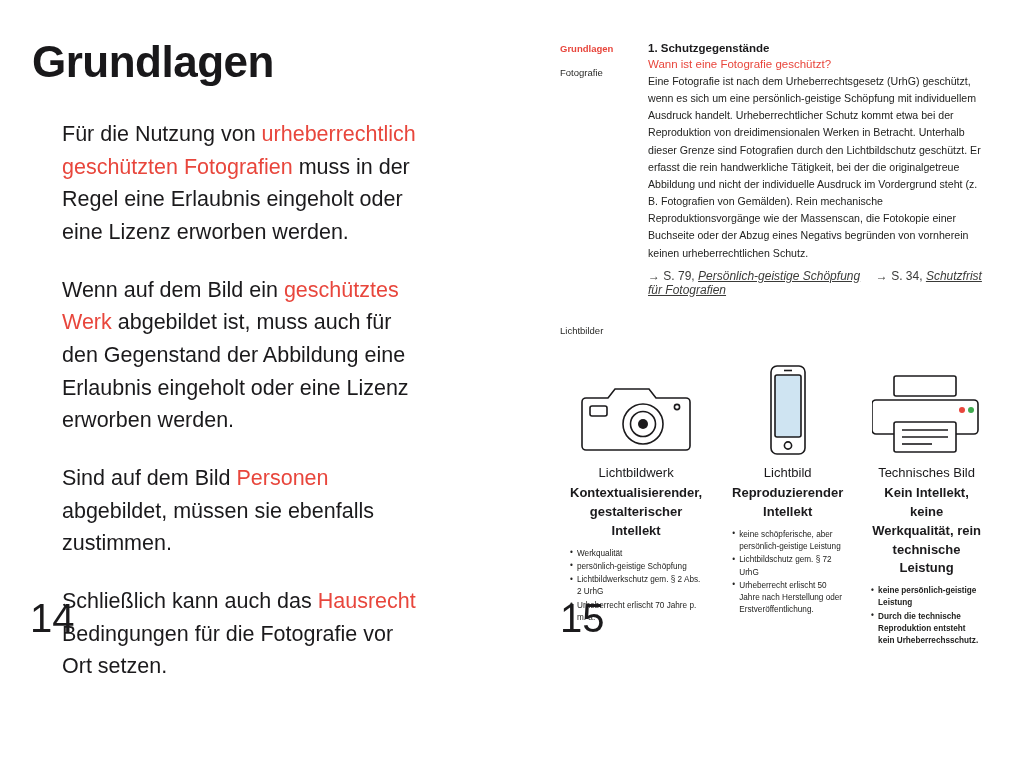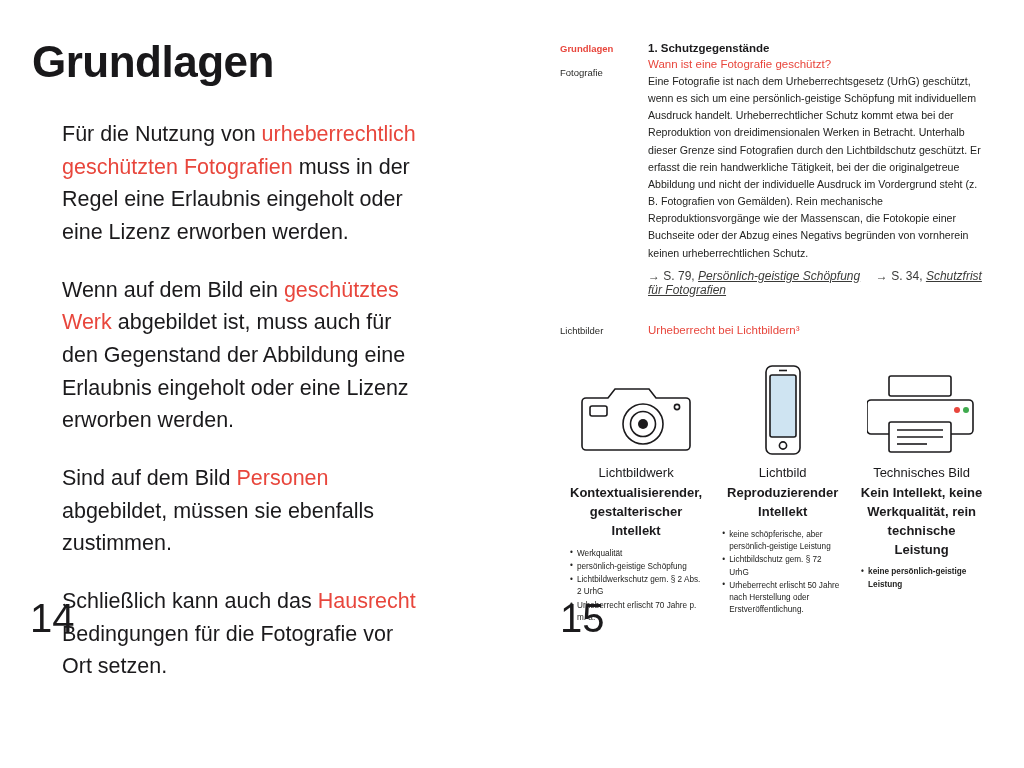--- a/index.html
+++ b/index.html
@@ -121,21 +121,21 @@
     font-size: 11.5px;
     color: #e8463c;
     margin: 0;
   }
 
   
   .cards {
     margin-top: 26px;
     display: grid;
     grid-template-columns: 1fr 1fr 1fr;
-    column-gap: 14px;
+    column-gap: 24px;
     padding-left: 6px;
   }
   .card {
     text-align: center;
   }
   .card .art {
     height: 92px;
     display: flex;
     align-items: flex-end;
     justify-content: center;
@@ -220,23 +220,20 @@
           <span>→</span>
           <span>S. 34,</span>
           <span class="ref">Schutzfrist für Fotografien</span>
         </div>
       </div>
     </div>
 
     <div class="r-grid section-lichtbilder">
       <div>
         <div class="margin-note">Lichtbilder</div>
-      </div>
-      <div class="r-col">
-        <h3>Urheberrecht bei Lichtbildern³</h3>
       </div>
     </div>
 
     <div class="cards">
 
       <div class="card card-1">
         <div class="art">
           <svg width="112" height="84" viewBox="0 0 112 84" fill="none" stroke="#1b1a1c" stroke-width="1.6">
             <path d="M6 26 h22 l7 -9 h34 l7 9 h30 a4 4 0 0 1 4 4 v44 a4 4 0 0 1 -4 4 H6 a4 4 0 0 1 -4 -4 V30 a4 4 0 0 1 4 -4 z"></path>
             <circle cx="63" cy="52" r="20"></circle>
@@ -284,20 +281,21 @@
             <line x1="30" y1="65" x2="76" y2="65"></line>
             <line x1="30" y1="72" x2="60" y2="72"></line>
             <circle cx="90" cy="38" r="3" fill="#e8463c" stroke="none"></circle>
             <circle cx="99" cy="38" r="3" fill="#3faa4e" stroke="none"></circle>
           </svg>
         </div>
         <div class="ctitle">Technisches Bild</div>
         <div class="csub">Kein Intellekt, keine Werkqualität, rein technische Leistung</div>
         <ul>
           <li>keine persönlich-geistige Leistung</li>
+          <li>Durch die technische Reproduktion entsteht kein Urheberrechsschutz.</li>
         </ul>
       </div>
 
     </div>
 
     <div class="folio folio-right">15</div>
   </div>
 
 </div>
 

